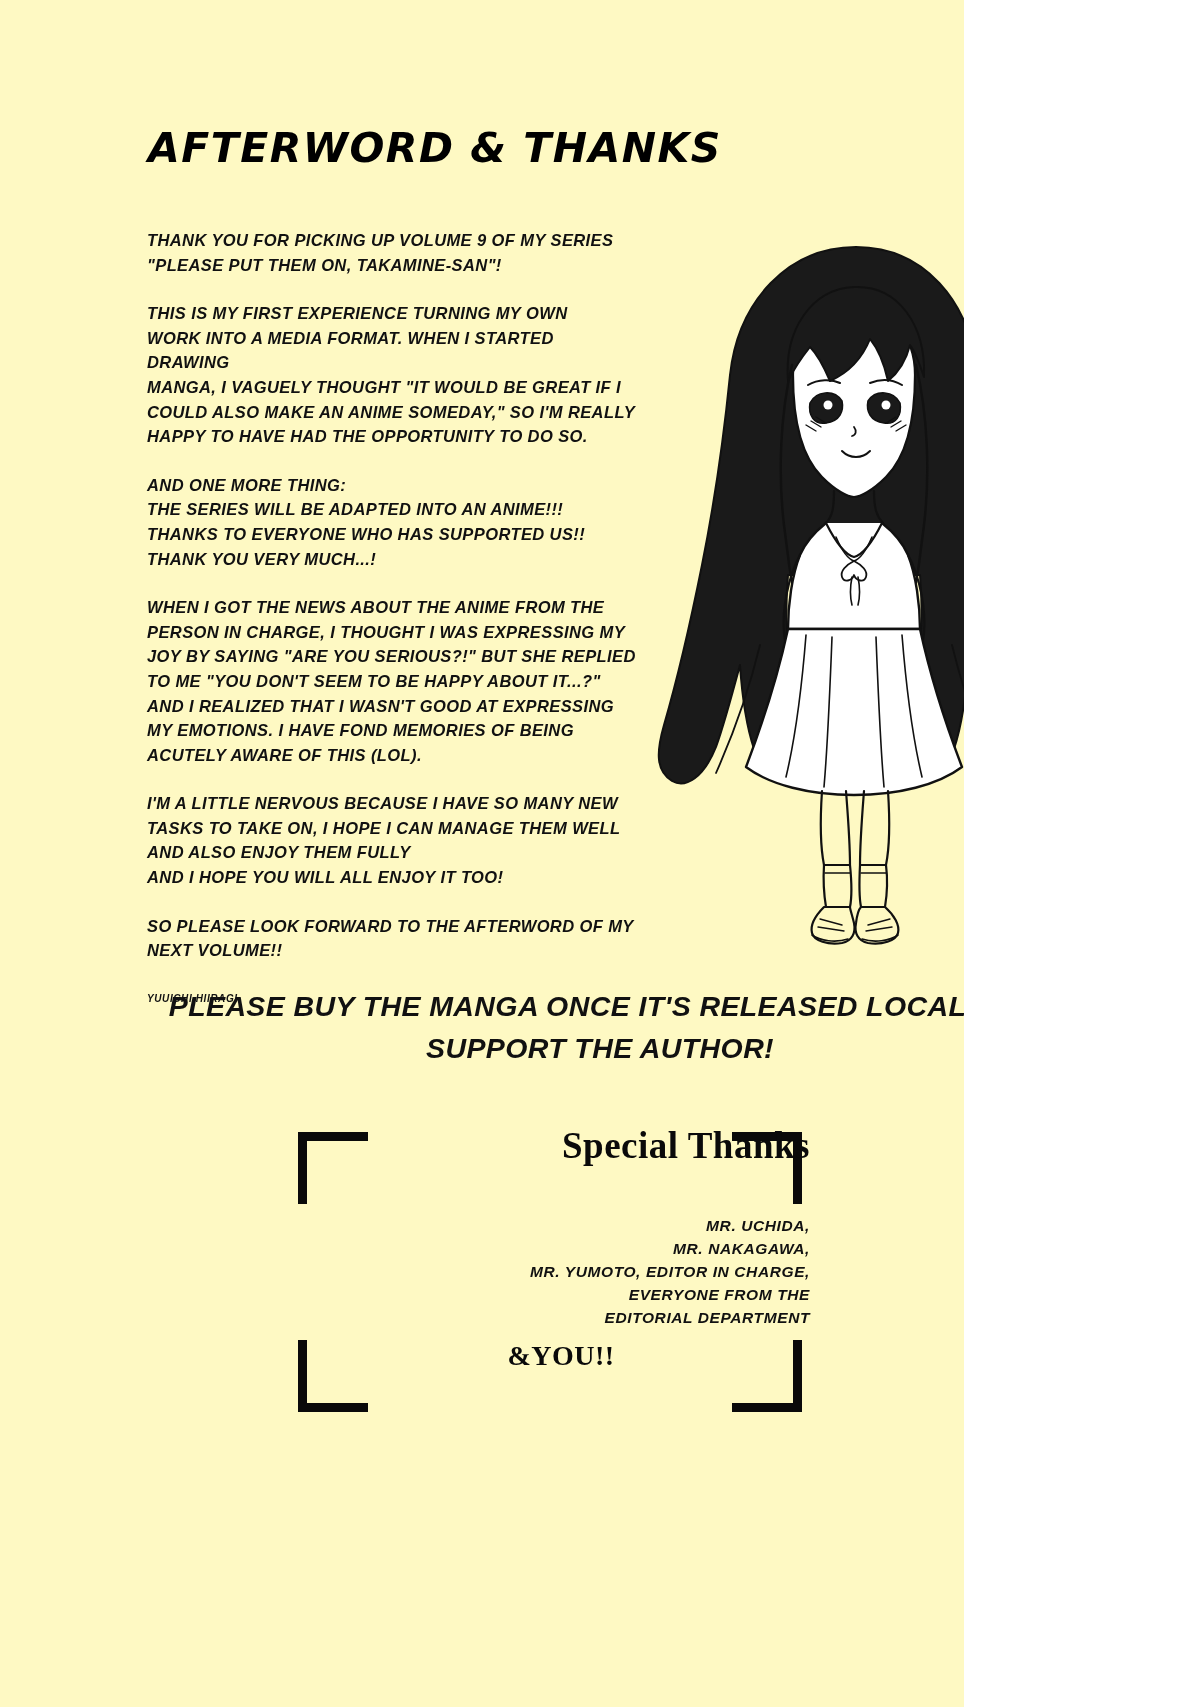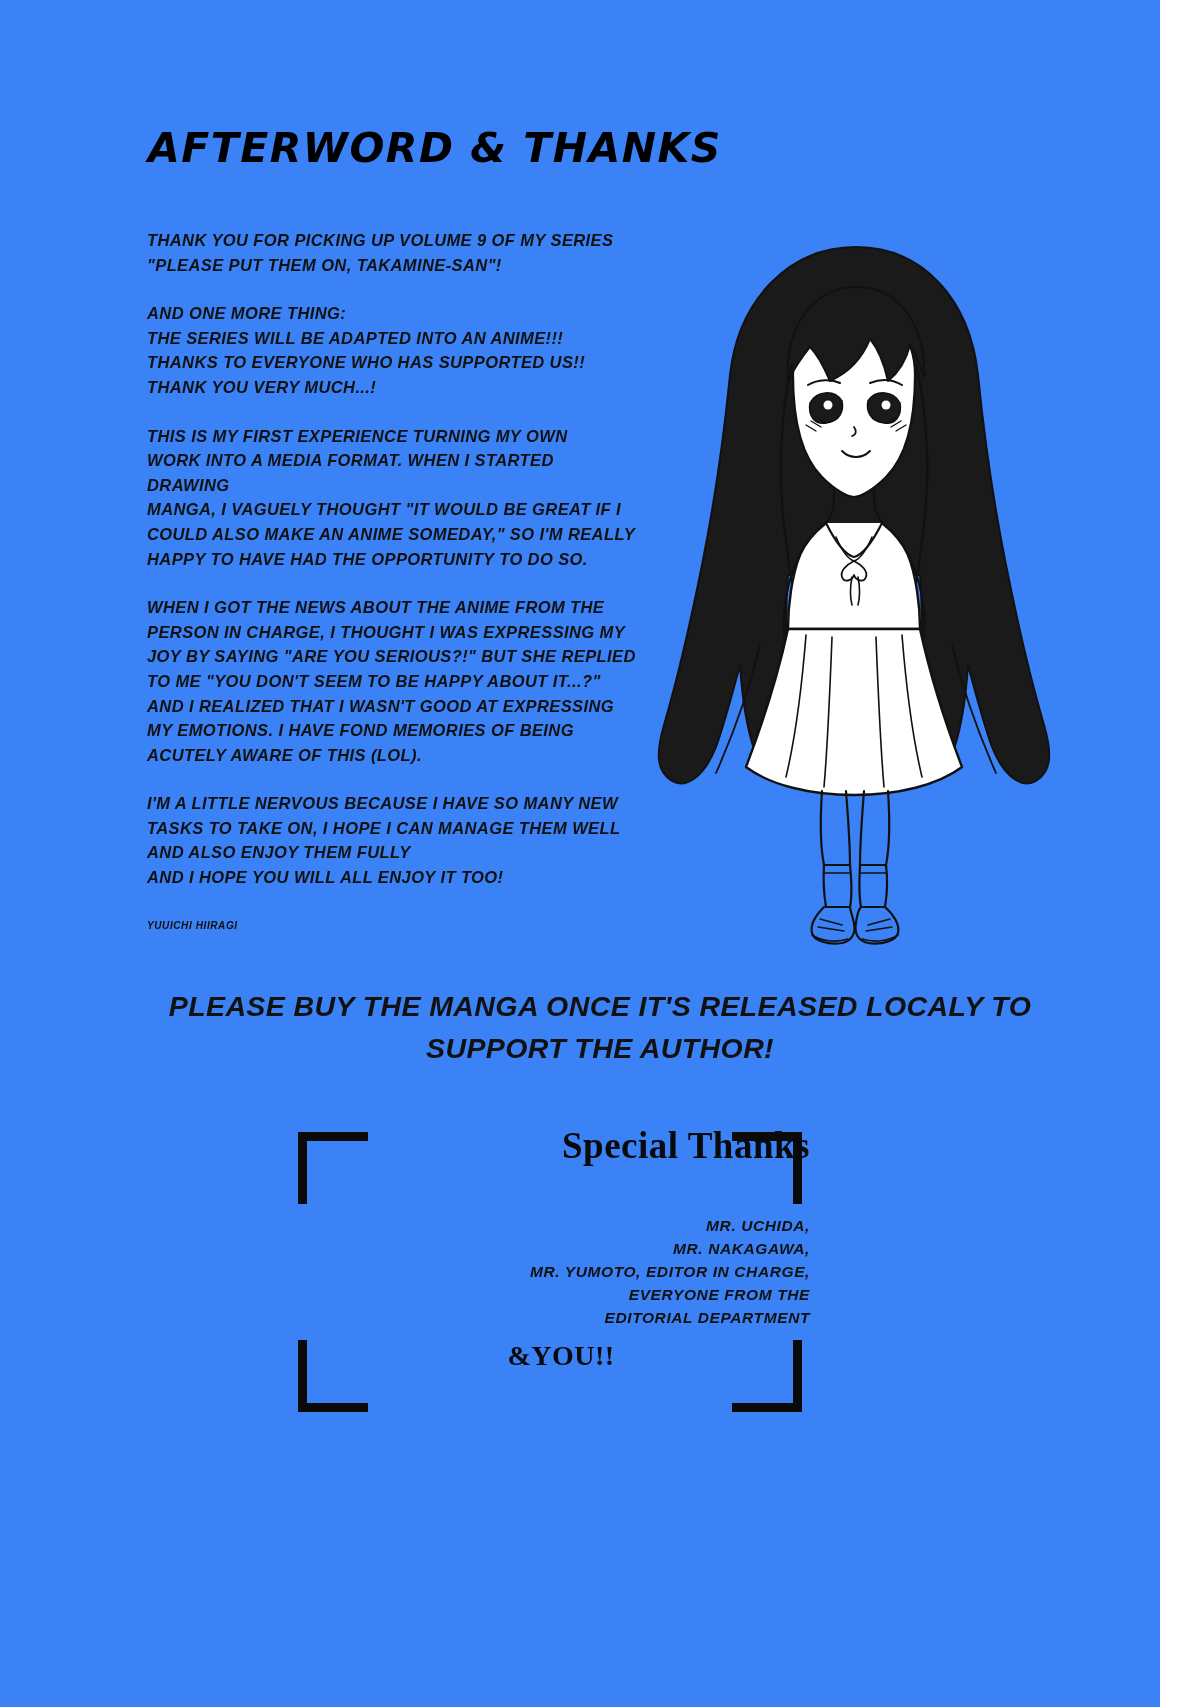--- a/index.html
+++ b/index.html
@@ -2,23 +2,23 @@
 <html><head>
 <meta charset="utf-8">
 <style>
   html, body {
     margin: 0;
     padding: 0;
     background: #ffffff;
   }
   .page {
     position: relative;
-    width: 1160px;
+    width: 964px;
     height: 1707px;
-    background: #3b82f6;
+    background: #fef9c3;
     overflow: hidden;
     font-family: "Liberation Sans", sans-serif;
     color: #0b0b0b;
   }
 
   
   .title {
     position: absolute;
     left: 148px;
     top: 124px;
@@ -160,40 +160,42 @@
 </head>
 <body>
 
 <div class="page">
 
   <div class="title">AFTERWORD &amp; THANKS</div>
 
   <div class="body-text">
     <p class="para">THANK YOU FOR PICKING UP VOLUME 9 OF MY SERIES
 "PLEASE PUT THEM ON, TAKAMINE-SAN"!</p>
-    <p class="para">AND ONE MORE THING:
-THE SERIES WILL BE ADAPTED INTO AN ANIME!!!
-THANKS TO EVERYONE WHO HAS SUPPORTED US!!
-THANK YOU VERY MUCH...!</p>
     <p class="para">THIS IS MY FIRST EXPERIENCE TURNING MY OWN
 WORK INTO A MEDIA FORMAT. WHEN I STARTED DRAWING
 MANGA, I VAGUELY THOUGHT "IT WOULD BE GREAT IF I
 COULD ALSO MAKE AN ANIME SOMEDAY," SO I'M REALLY
 HAPPY TO HAVE HAD THE OPPORTUNITY TO DO SO.</p>
+    <p class="para">AND ONE MORE THING:
+THE SERIES WILL BE ADAPTED INTO AN ANIME!!!
+THANKS TO EVERYONE WHO HAS SUPPORTED US!!
+THANK YOU VERY MUCH...!</p>
     <p class="para">WHEN I GOT THE NEWS ABOUT THE ANIME FROM THE
 PERSON IN CHARGE, I THOUGHT I WAS EXPRESSING MY
 JOY BY SAYING "ARE YOU SERIOUS?!" BUT SHE REPLIED
 TO ME "YOU DON'T SEEM TO BE HAPPY ABOUT IT...?"
 AND I REALIZED THAT I WASN'T GOOD AT EXPRESSING
 MY EMOTIONS. I HAVE FOND MEMORIES OF BEING
 ACUTELY AWARE OF THIS (LOL).</p>
     <p class="para">I'M A LITTLE NERVOUS BECAUSE I HAVE SO MANY NEW
 TASKS TO TAKE ON, I HOPE I CAN MANAGE THEM WELL
 AND ALSO ENJOY THEM FULLY
 AND I HOPE YOU WILL ALL ENJOY IT TOO!</p>
+    <p class="para">SO PLEASE LOOK FORWARD TO THE AFTERWORD OF MY
+NEXT VOLUME!!</p>
     <p class="para signature">YUUICHI HIIRAGI</p>
   </div>
 
   <div class="illustration">
     <svg viewBox="0 0 470 740" xmlns="http://www.w3.org/2000/svg" aria-hidden="true">
       <g fill="none" stroke="#111" stroke-width="2.2" stroke-linecap="round" stroke-linejoin="round">
 
         <path d="M236 22
                  C168 22 118 76 110 150
                  C104 210 96 270 82 340

